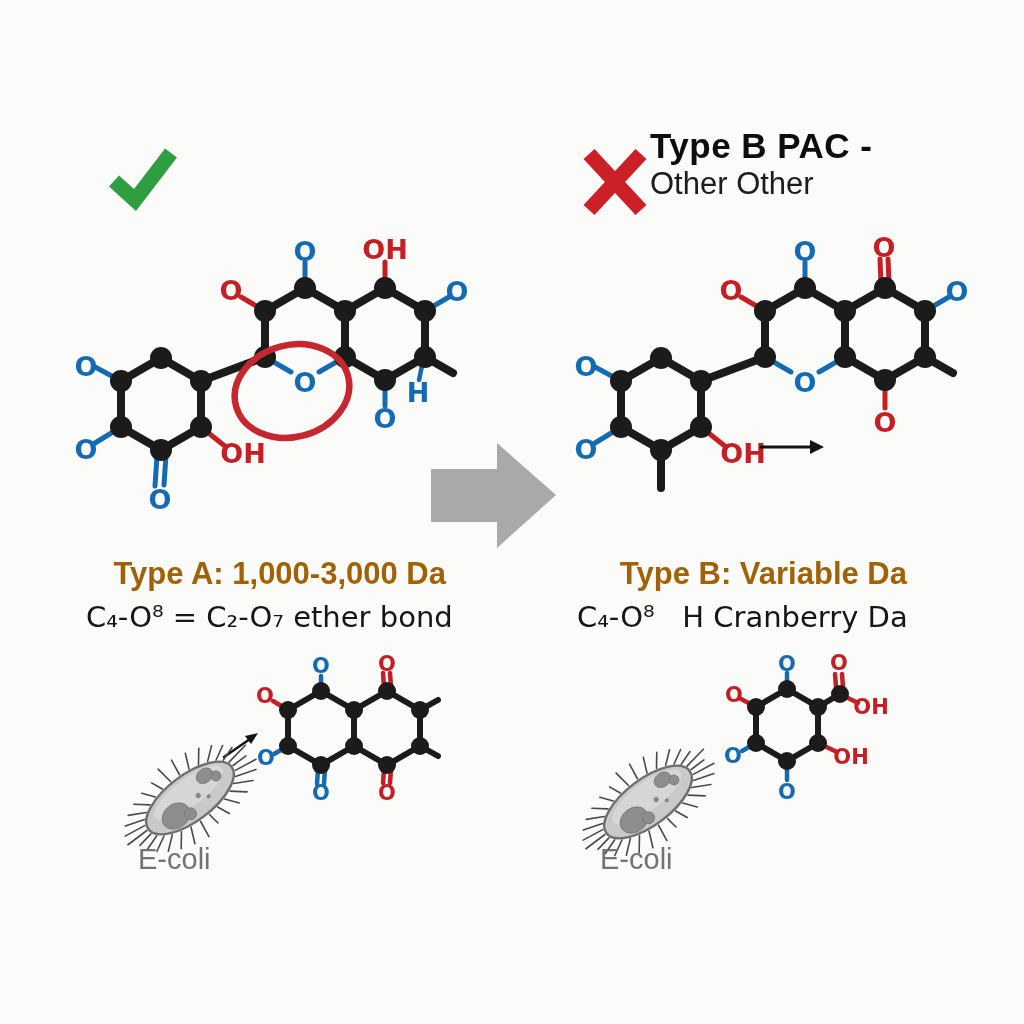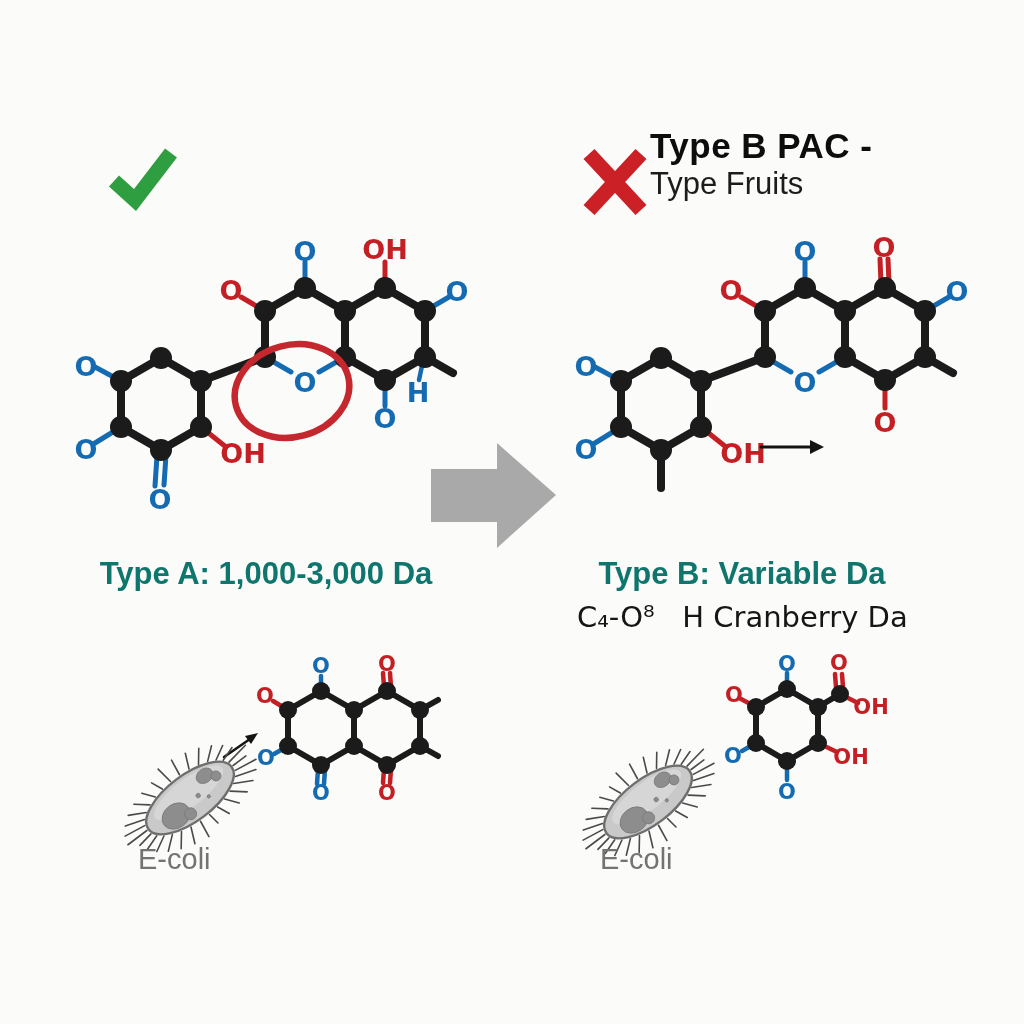--- a/index.html
+++ b/index.html
@@ -3,21 +3,21 @@
 <meta charset="utf-8">
 <style>
   html,body{margin:0;padding:0;background:#ffffff;}
   .canvas{position:relative;width:1024px;height:1024px;background:#fbfbf9;overflow:hidden;
           font-family:"Liberation Sans",sans-serif;color:#111;}
   .abs{position:absolute;}
   svg{position:absolute;left:0;top:0;}
   
   .hdr-title{font-size:35px;font-weight:700;color:#0d0d0d;line-height:40px;letter-spacing:.5px;}
   .hdr-sub{font-size:31px;font-weight:400;color:#1c1c1c;line-height:36px;}
-  .stat-title{font-size:31px;font-weight:700;color:#0f766e;text-align:center;}
+  .stat-title{font-size:31px;font-weight:700;color:#a16207;text-align:right;}
   .stat-formula{font-size:29px;font-weight:400;color:#161616;text-align:center;white-space:pre;
                 font-family:"DejaVu Sans","Liberation Sans",sans-serif;}
   .ecoli-label{font-size:29px;font-weight:400;color:#737373;}
   
   .bk{stroke:#1b1b1b;stroke-width:8;stroke-linecap:round;}
   .bk2{stroke:#1b1b1b;stroke-width:6;stroke-linecap:round;}
   .bl{stroke:#156bb1;stroke-width:5;stroke-linecap:round;}
   .bl2{stroke:#156bb1;stroke-width:4.5;stroke-linecap:round;}
   .rd{stroke:#c31f24;stroke-width:5;stroke-linecap:round;}
   .rd2{stroke:#c31f24;stroke-width:4.5;stroke-linecap:round;}
@@ -340,25 +340,26 @@
       <ellipse class="blob" cx="25" cy="-9" rx="9" ry="7"></ellipse>
       <circle class="blob" cx="34" cy="-2" r="5"></circle>
       <circle class="blob" cx="8" cy="3" r="2.2"></circle>
       <circle class="blob" cx="16" cy="10" r="1.6"></circle>
     </g>
   </svg>
 
 
   <div class="abs" style="left:650px;top:126px;">
     <div class="hdr-title">Type B PAC -</div>
-    <div class="hdr-sub">Type Fruits</div>
+    <div class="hdr-sub">Other Other</div>
   </div>
 
   <div class="abs" style="left:86px;top:556px;width:360px;">
     <div class="stat-title">Type A: 1,000-3,000 Da</div>
+    <div class="stat-formula" style="margin-top:8px;">C₄-O⁸ = C₂-O₇ ether bond</div>
   </div>
 
   <div class="abs" style="left:577px;top:556px;width:330px;">
     <div class="stat-title">Type B: Variable Da</div>
     <div class="stat-formula" style="margin-top:8px;">C₄-O⁸   H Cranberry Da</div>
   </div>
 
   <div class="abs ecoli-label" style="left:138px;top:843px;">E-coli</div>
   <div class="abs ecoli-label" style="left:600px;top:843px;">E-coli</div>
 

